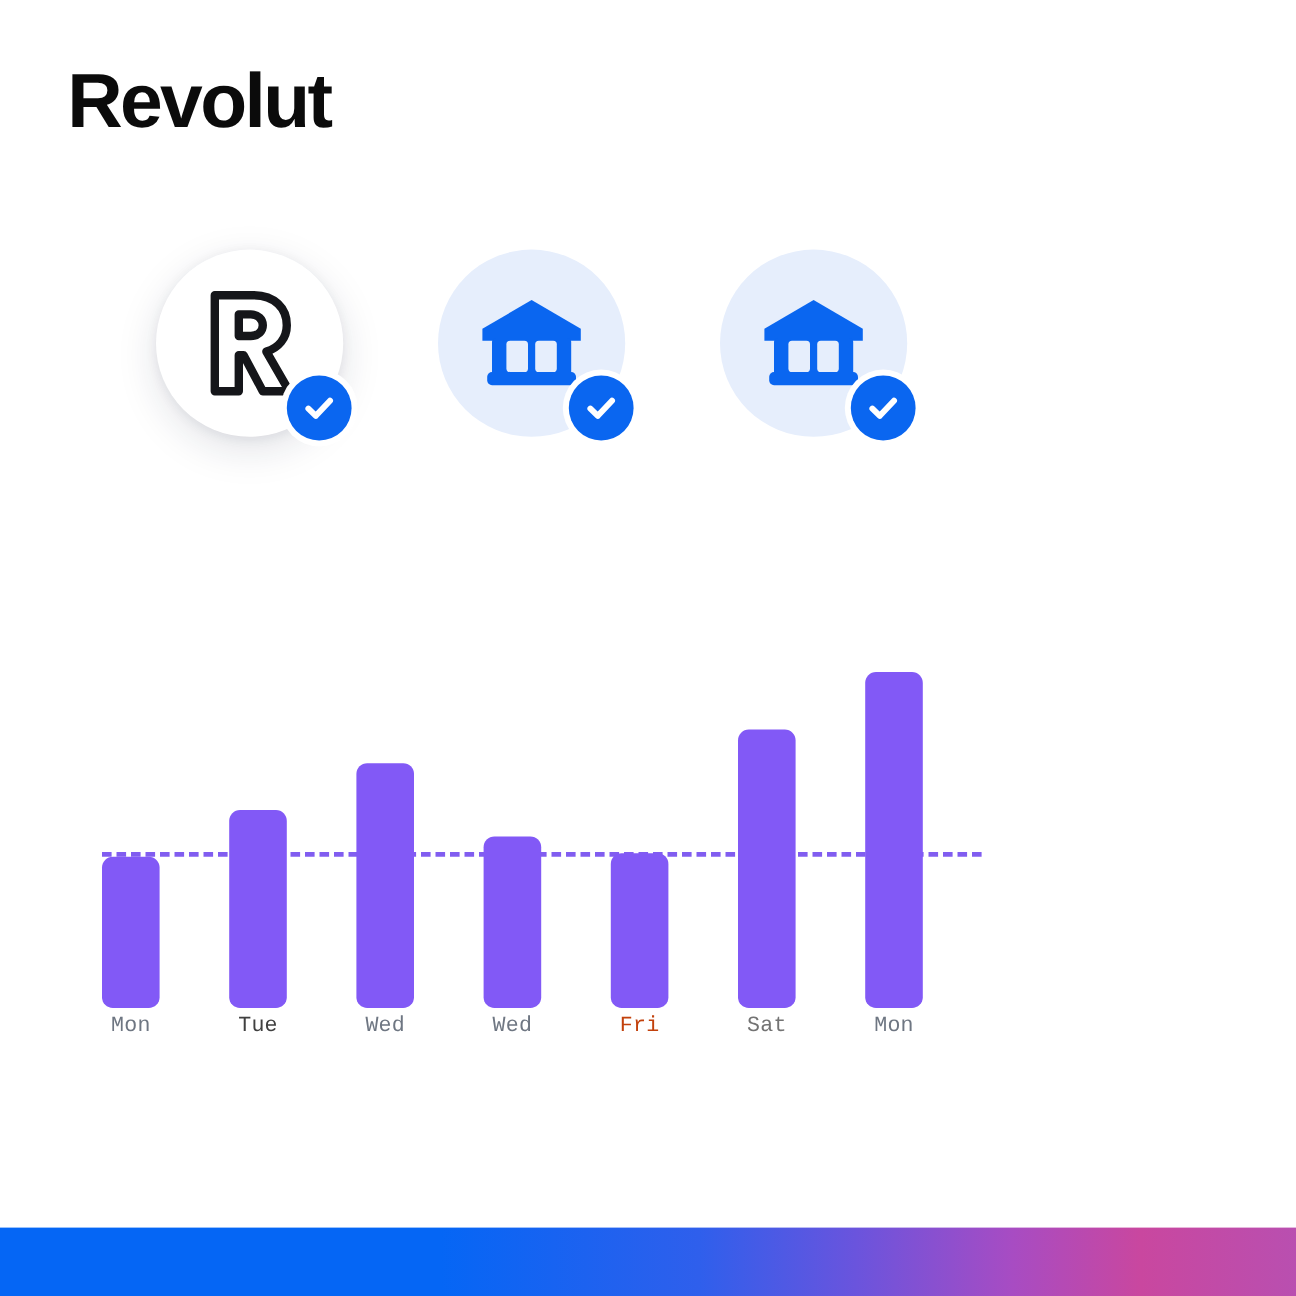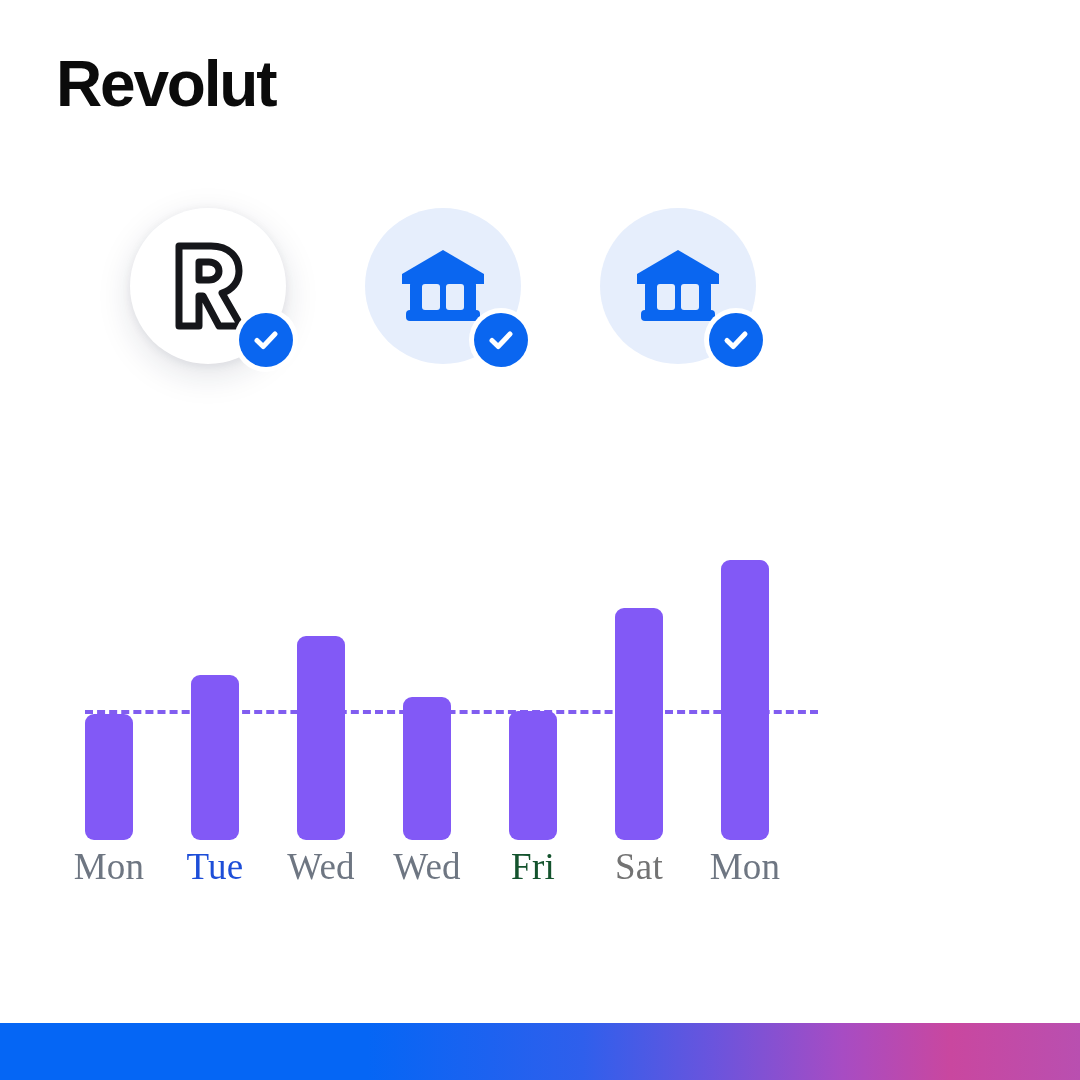--- a/index.html
+++ b/index.html
@@ -120,22 +120,22 @@
     position: absolute;
     left: 85px;
     top: 325px;
     width: 735px;
     height: 40px;
   }
   .xlabel {
     position: absolute;
     width: 110px;
     text-align: center;
-    font-family: Liberation Serif, serif;
-    font-size: 37px;
+    font-family: Liberation Mono, monospace;
+    font-size: 18px;
     color: #6e7682;
     letter-spacing: 0.2px;
   }
 
   
   #step-number {
     position: absolute;
     right: 8px;
     bottom: 22px;
     font-family: "Liberation Sans", sans-serif;
@@ -244,24 +244,24 @@
     <div class="bar" style="left: 0px; height: 126px; bottom: 0px; background: rgb(130, 89, 246);"></div>
         <div class="bar" style="left: 106px; height: 165.2px; bottom: 0px; background: rgb(130, 89, 246);"></div>
         <div class="bar" style="left: 212px; height: 204.4px; bottom: 0px; background: rgb(130, 89, 246);"></div>
         <div class="bar" style="left: 318px; height: 142.8px; bottom: 0px; background: rgb(130, 89, 246);"></div>
         <div class="bar" style="left: 424px; height: 128.8px; bottom: 0px; background: rgb(130, 89, 246);"></div>
         <div class="bar" style="left: 530px; height: 232.4px; bottom: 0px; background: rgb(130, 89, 246);"></div>
         <div class="bar" style="left: 636px; height: 280px; bottom: 0px; background: rgb(130, 89, 246);"></div>
       </div>
     <div id="xlabels">
         <div class="xlabel" style="left: -31px; color: rgb(110, 118, 130);">Mon</div>
-        <div class="xlabel" style="left: 75px; color: #1d4ed8;">Tue</div>
+        <div class="xlabel" style="left: 75px; color: #404040;">Tue</div>
         <div class="xlabel" style="left: 181px; color: rgb(110, 118, 130);">Wed</div>
         <div class="xlabel" style="left: 287px; color: rgb(110, 118, 130);">Wed</div>
-        <div class="xlabel" style="left: 393px; color: #14532d; text-align: center;">Fri</div>
+        <div class="xlabel" style="left: 393px; color: #c2410c; text-align: center;">Fri</div>
         <div class="xlabel" style="left: 499px; color: #737373;">Sat</div>
         <div class="xlabel" style="left: 605px; color: rgb(110, 118, 130);">Mon</div>
       </div>
   </div>
 
 
   <div id="bottom-bar"></div>
 
 </div>
 

